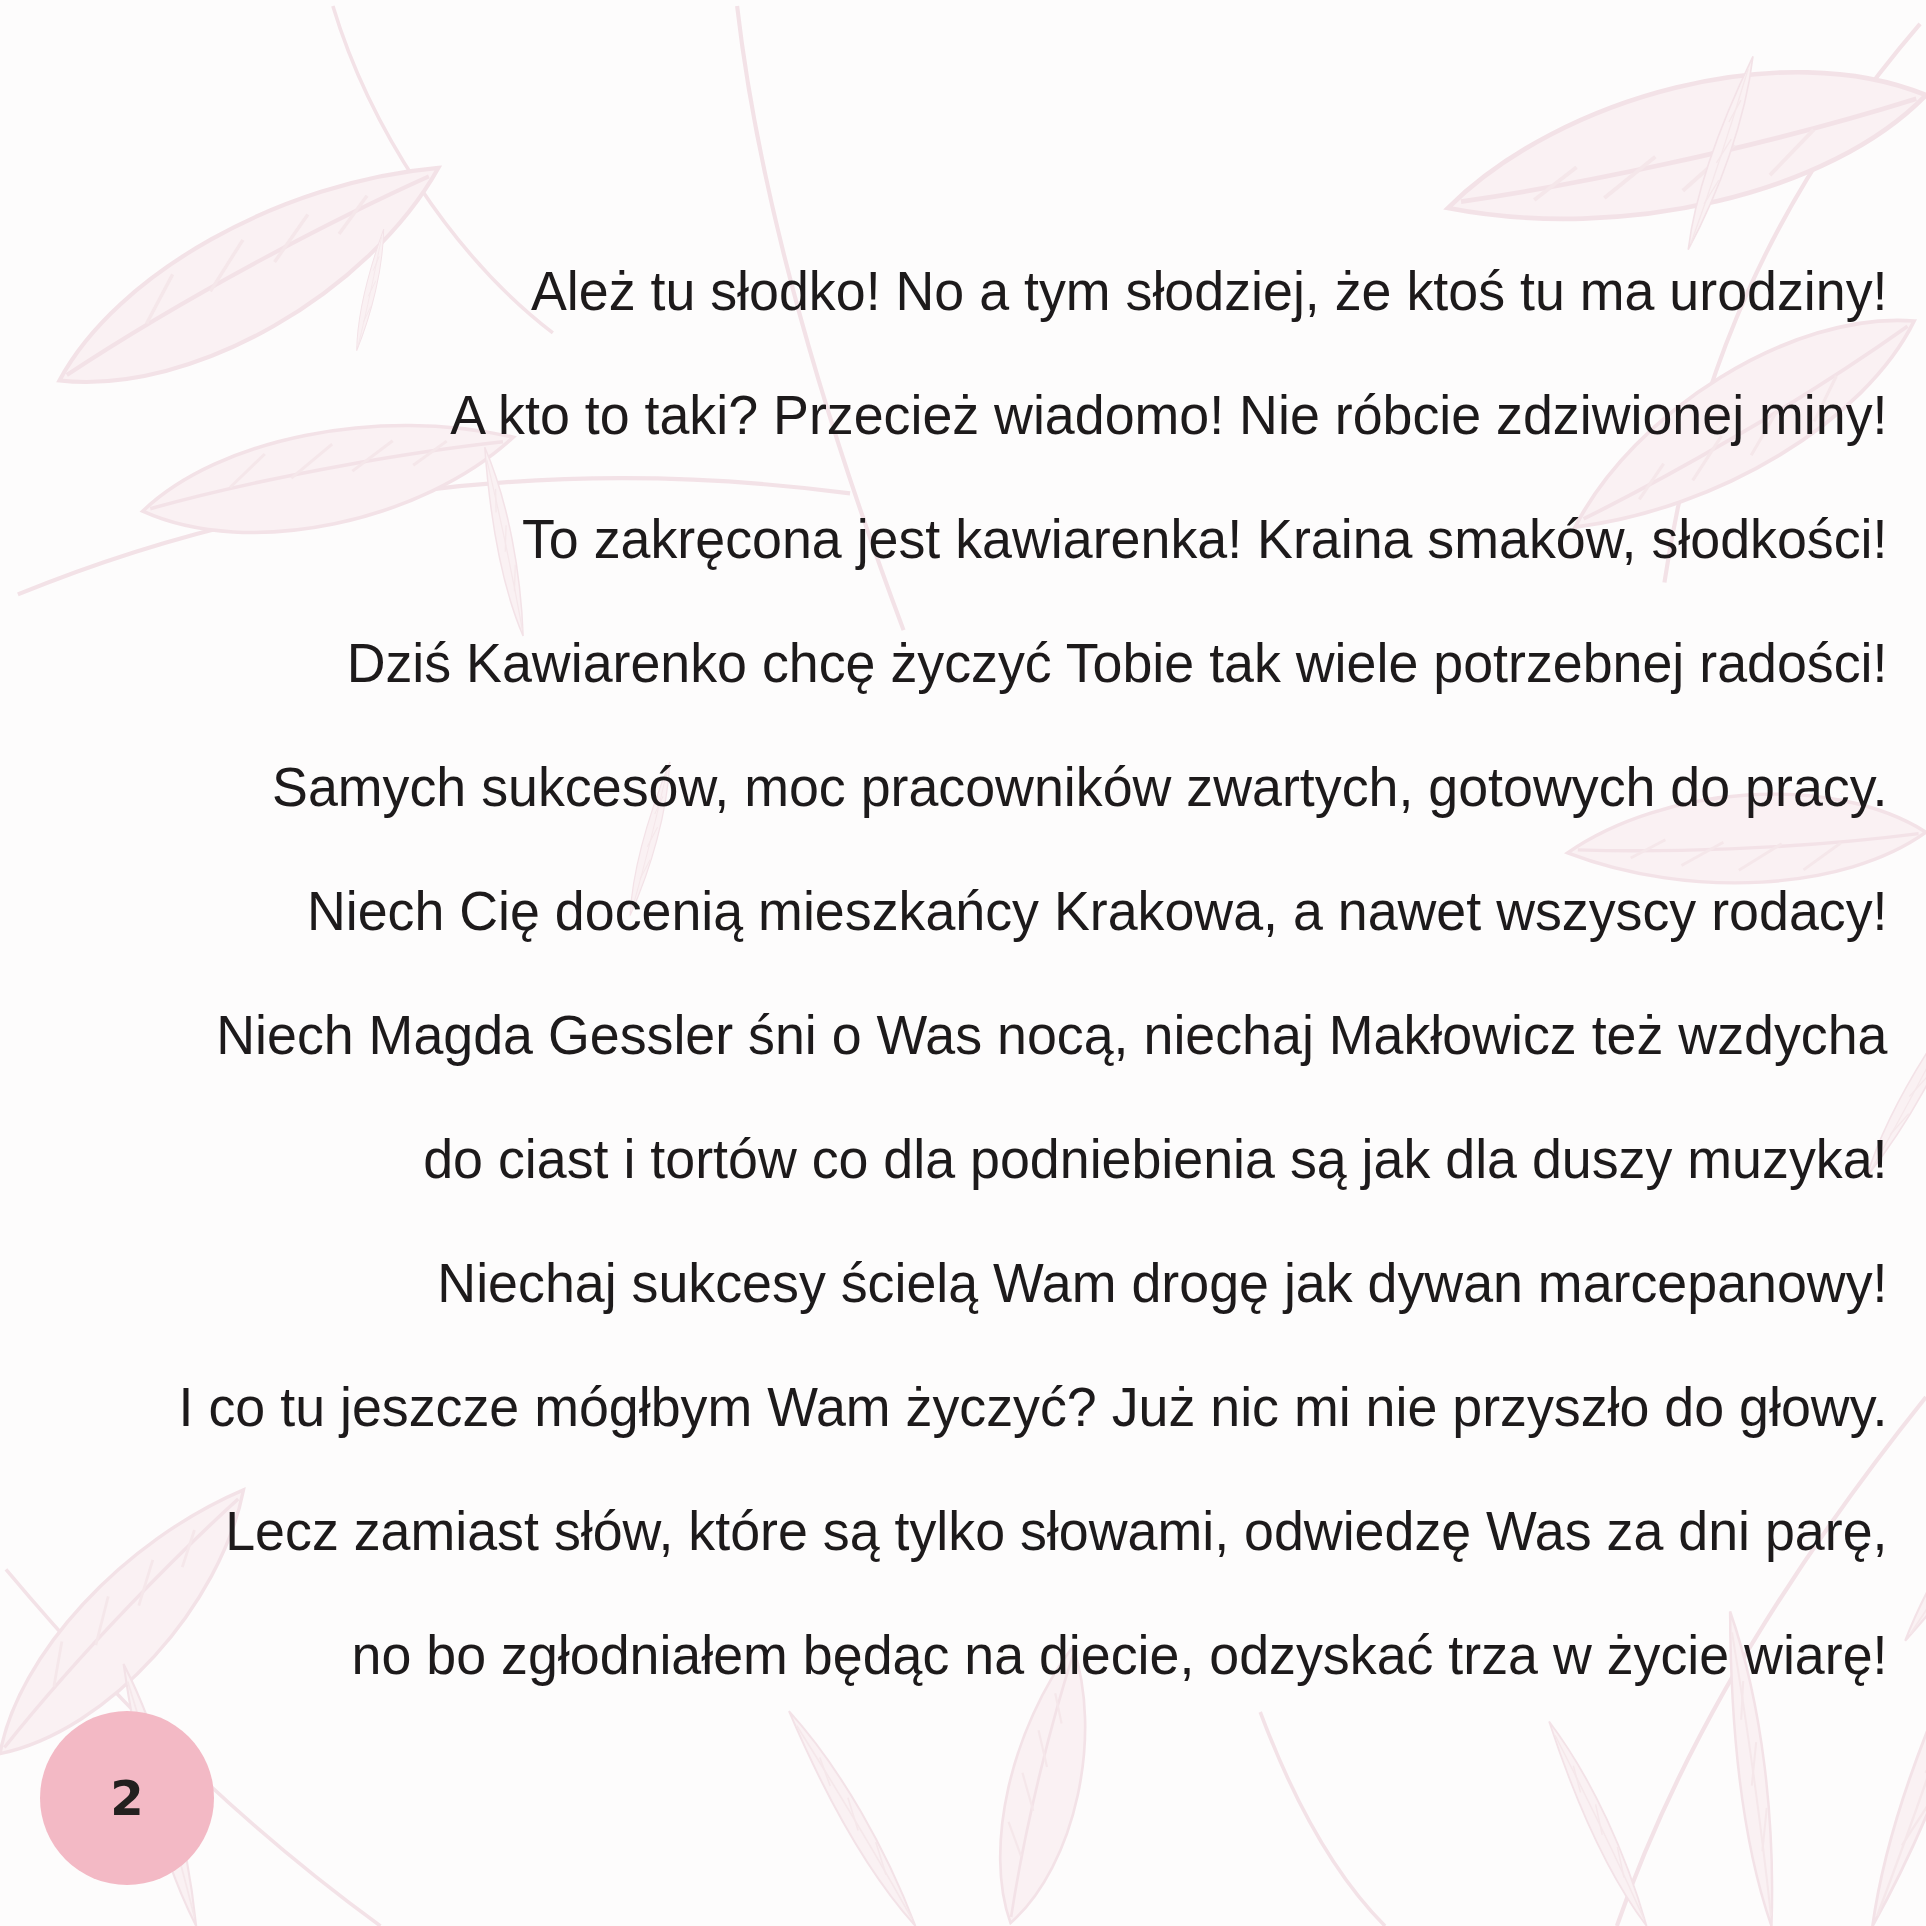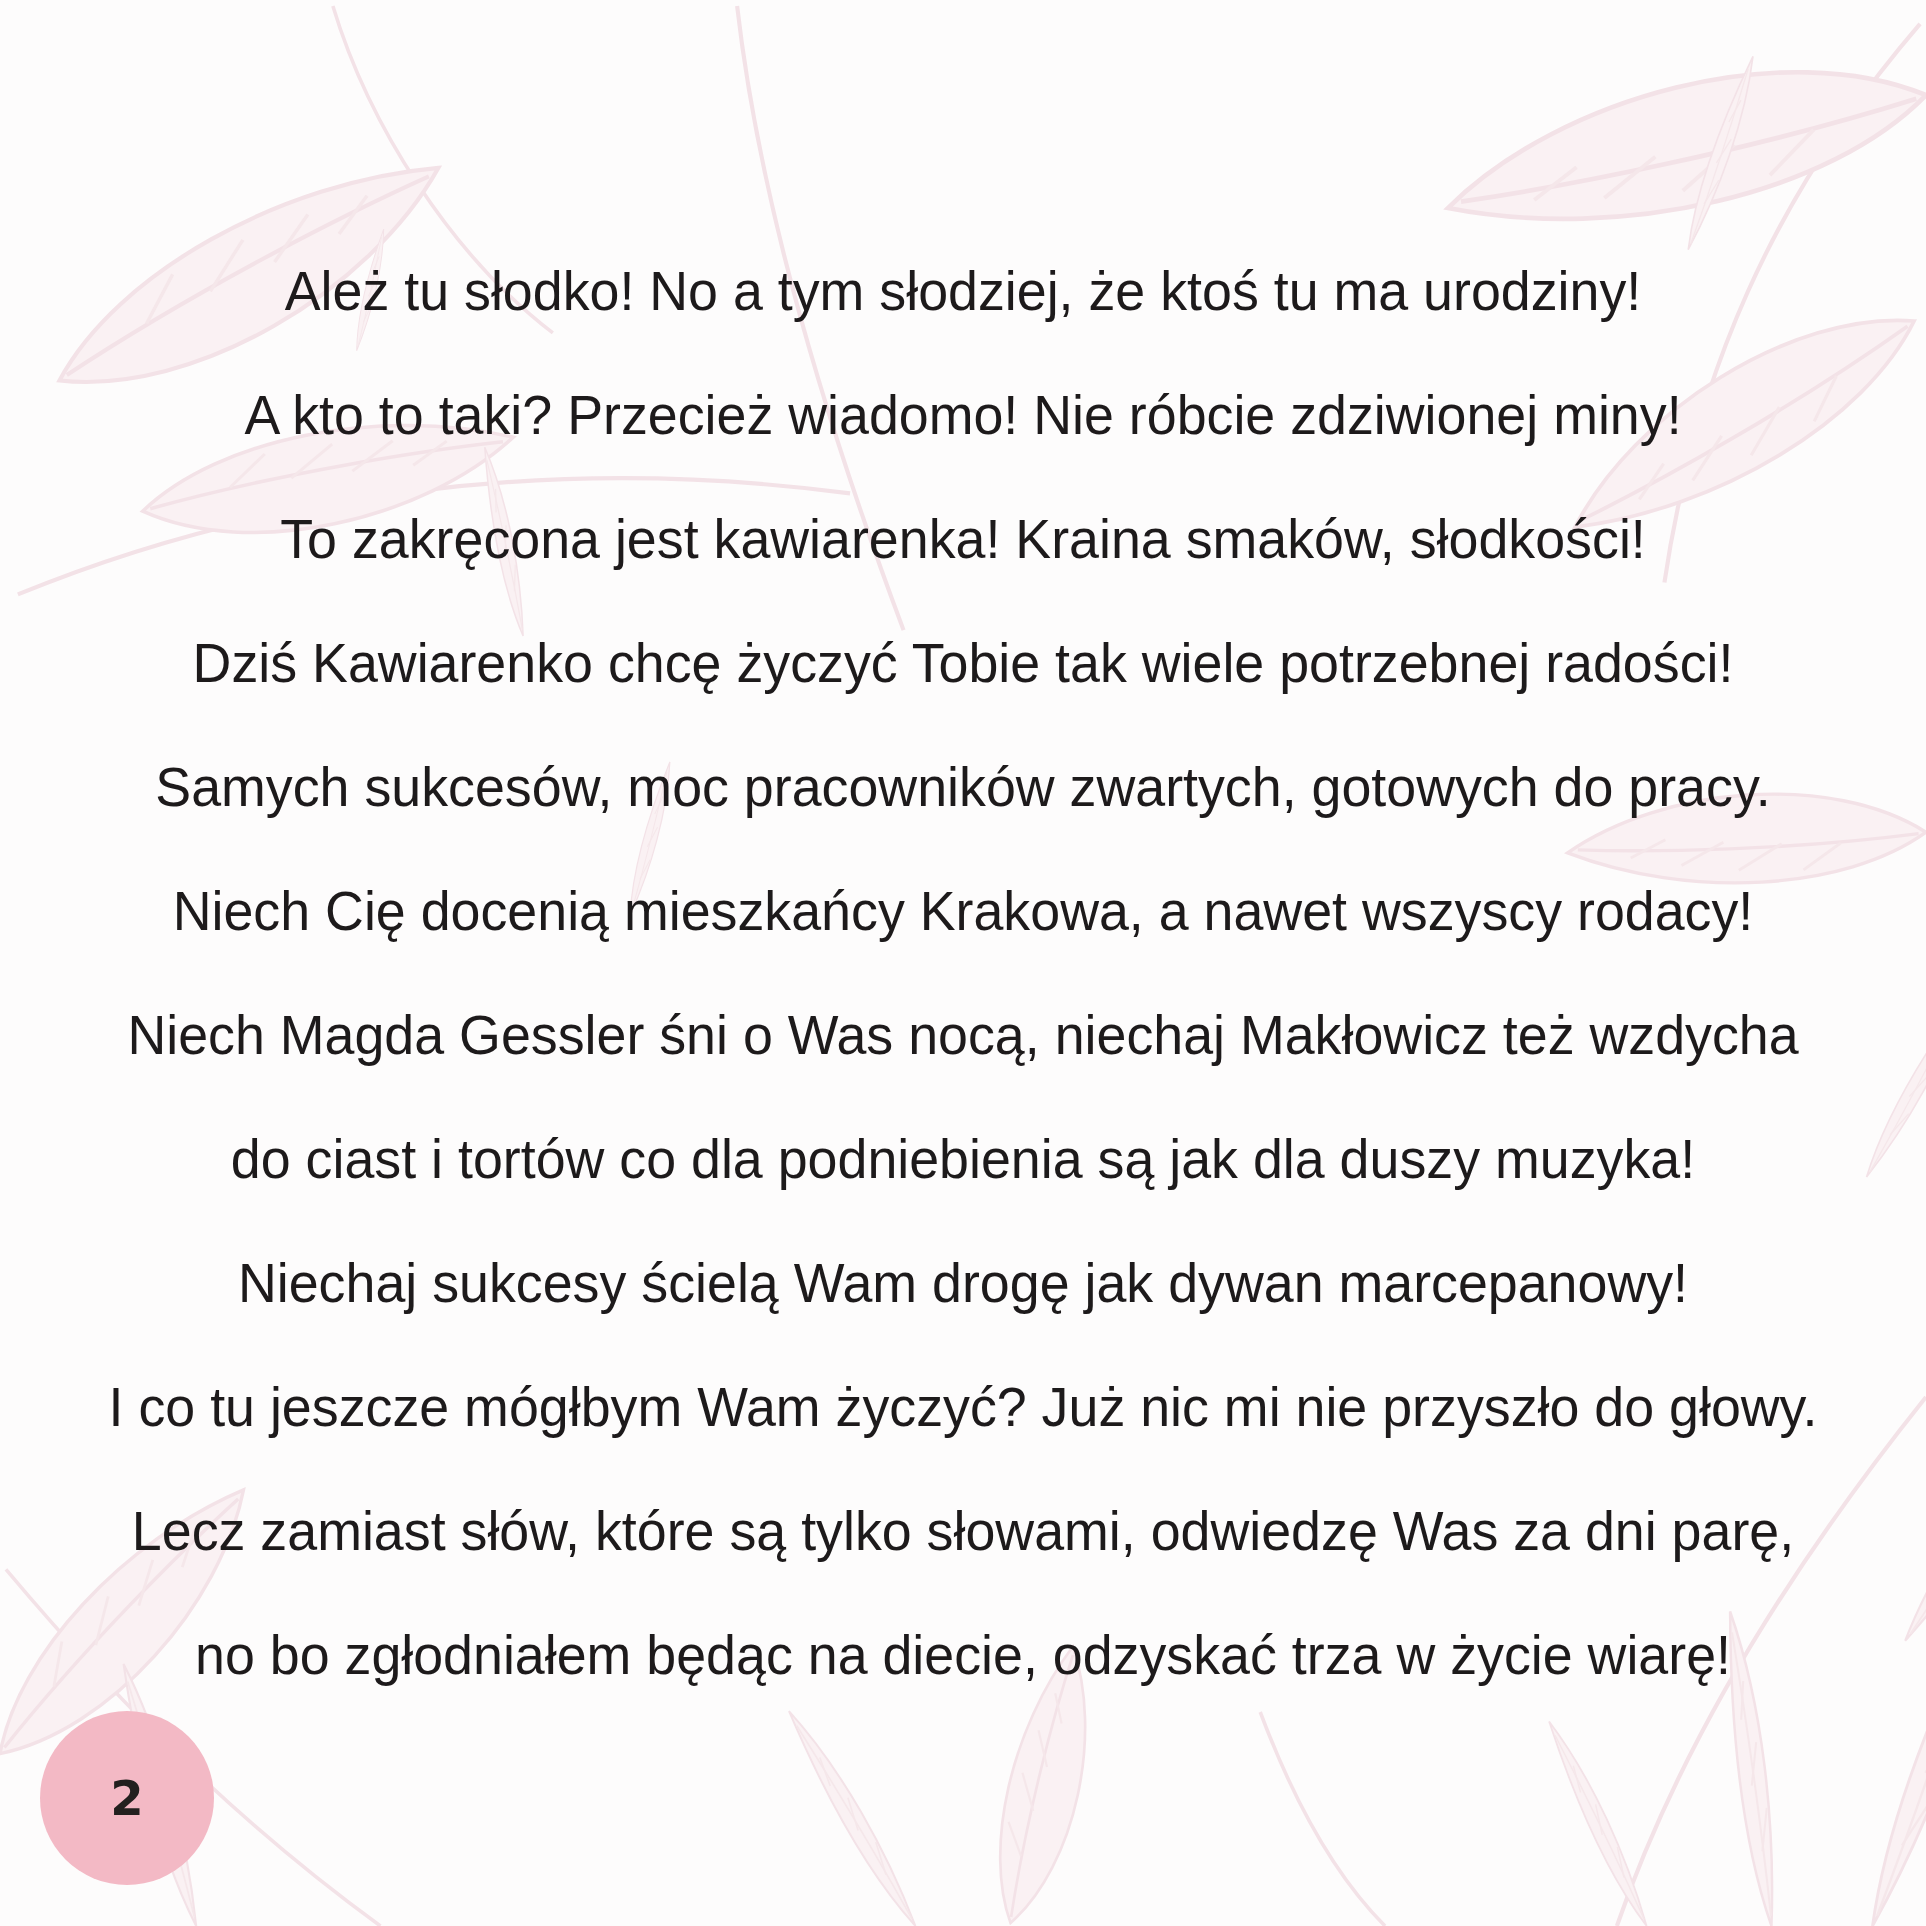--- a/index.html
+++ b/index.html
@@ -21,21 +21,21 @@
     inset: 0;
     width: 1926px;
     height: 1926px;
     pointer-events: none;
   }
   .poem {
     position: absolute;
     top: 229px;
     left: 0;
     width: 1926px;
-    text-align: center;
+    text-align: right;
     color: #1d1a1b;
   }
   .poem p {
     margin: 0;
     height: 124px;
     line-height: 124px;
     font-size: 56px;
     font-weight: 400;
     white-space: nowrap;
     transform: scaleX(0.96);

